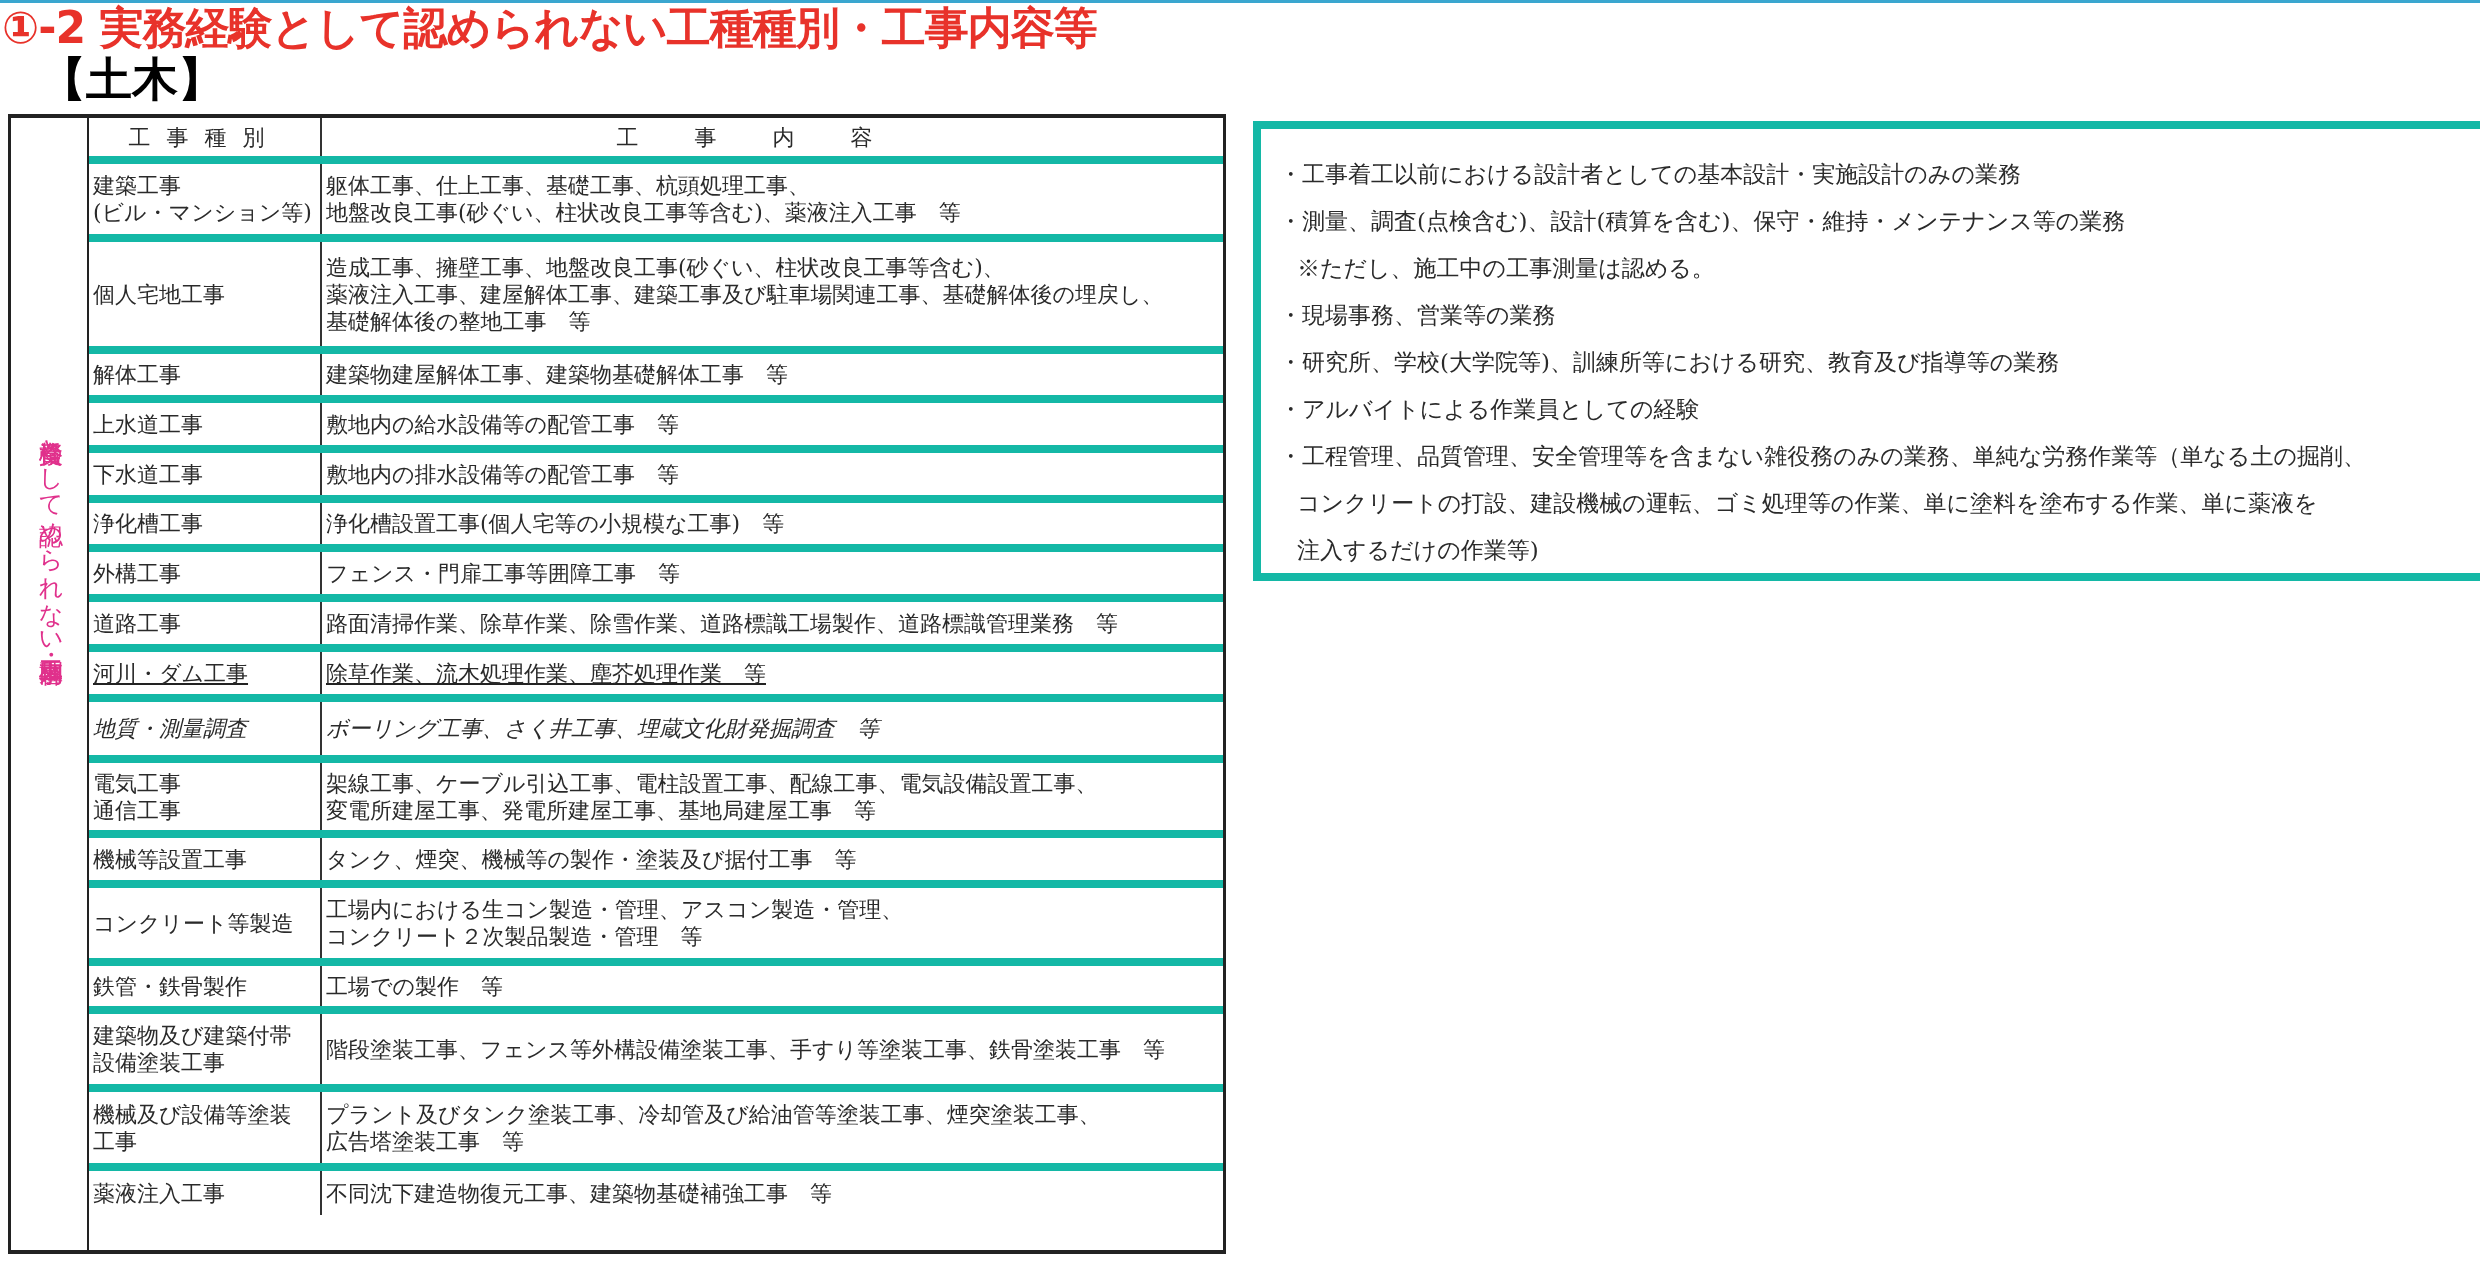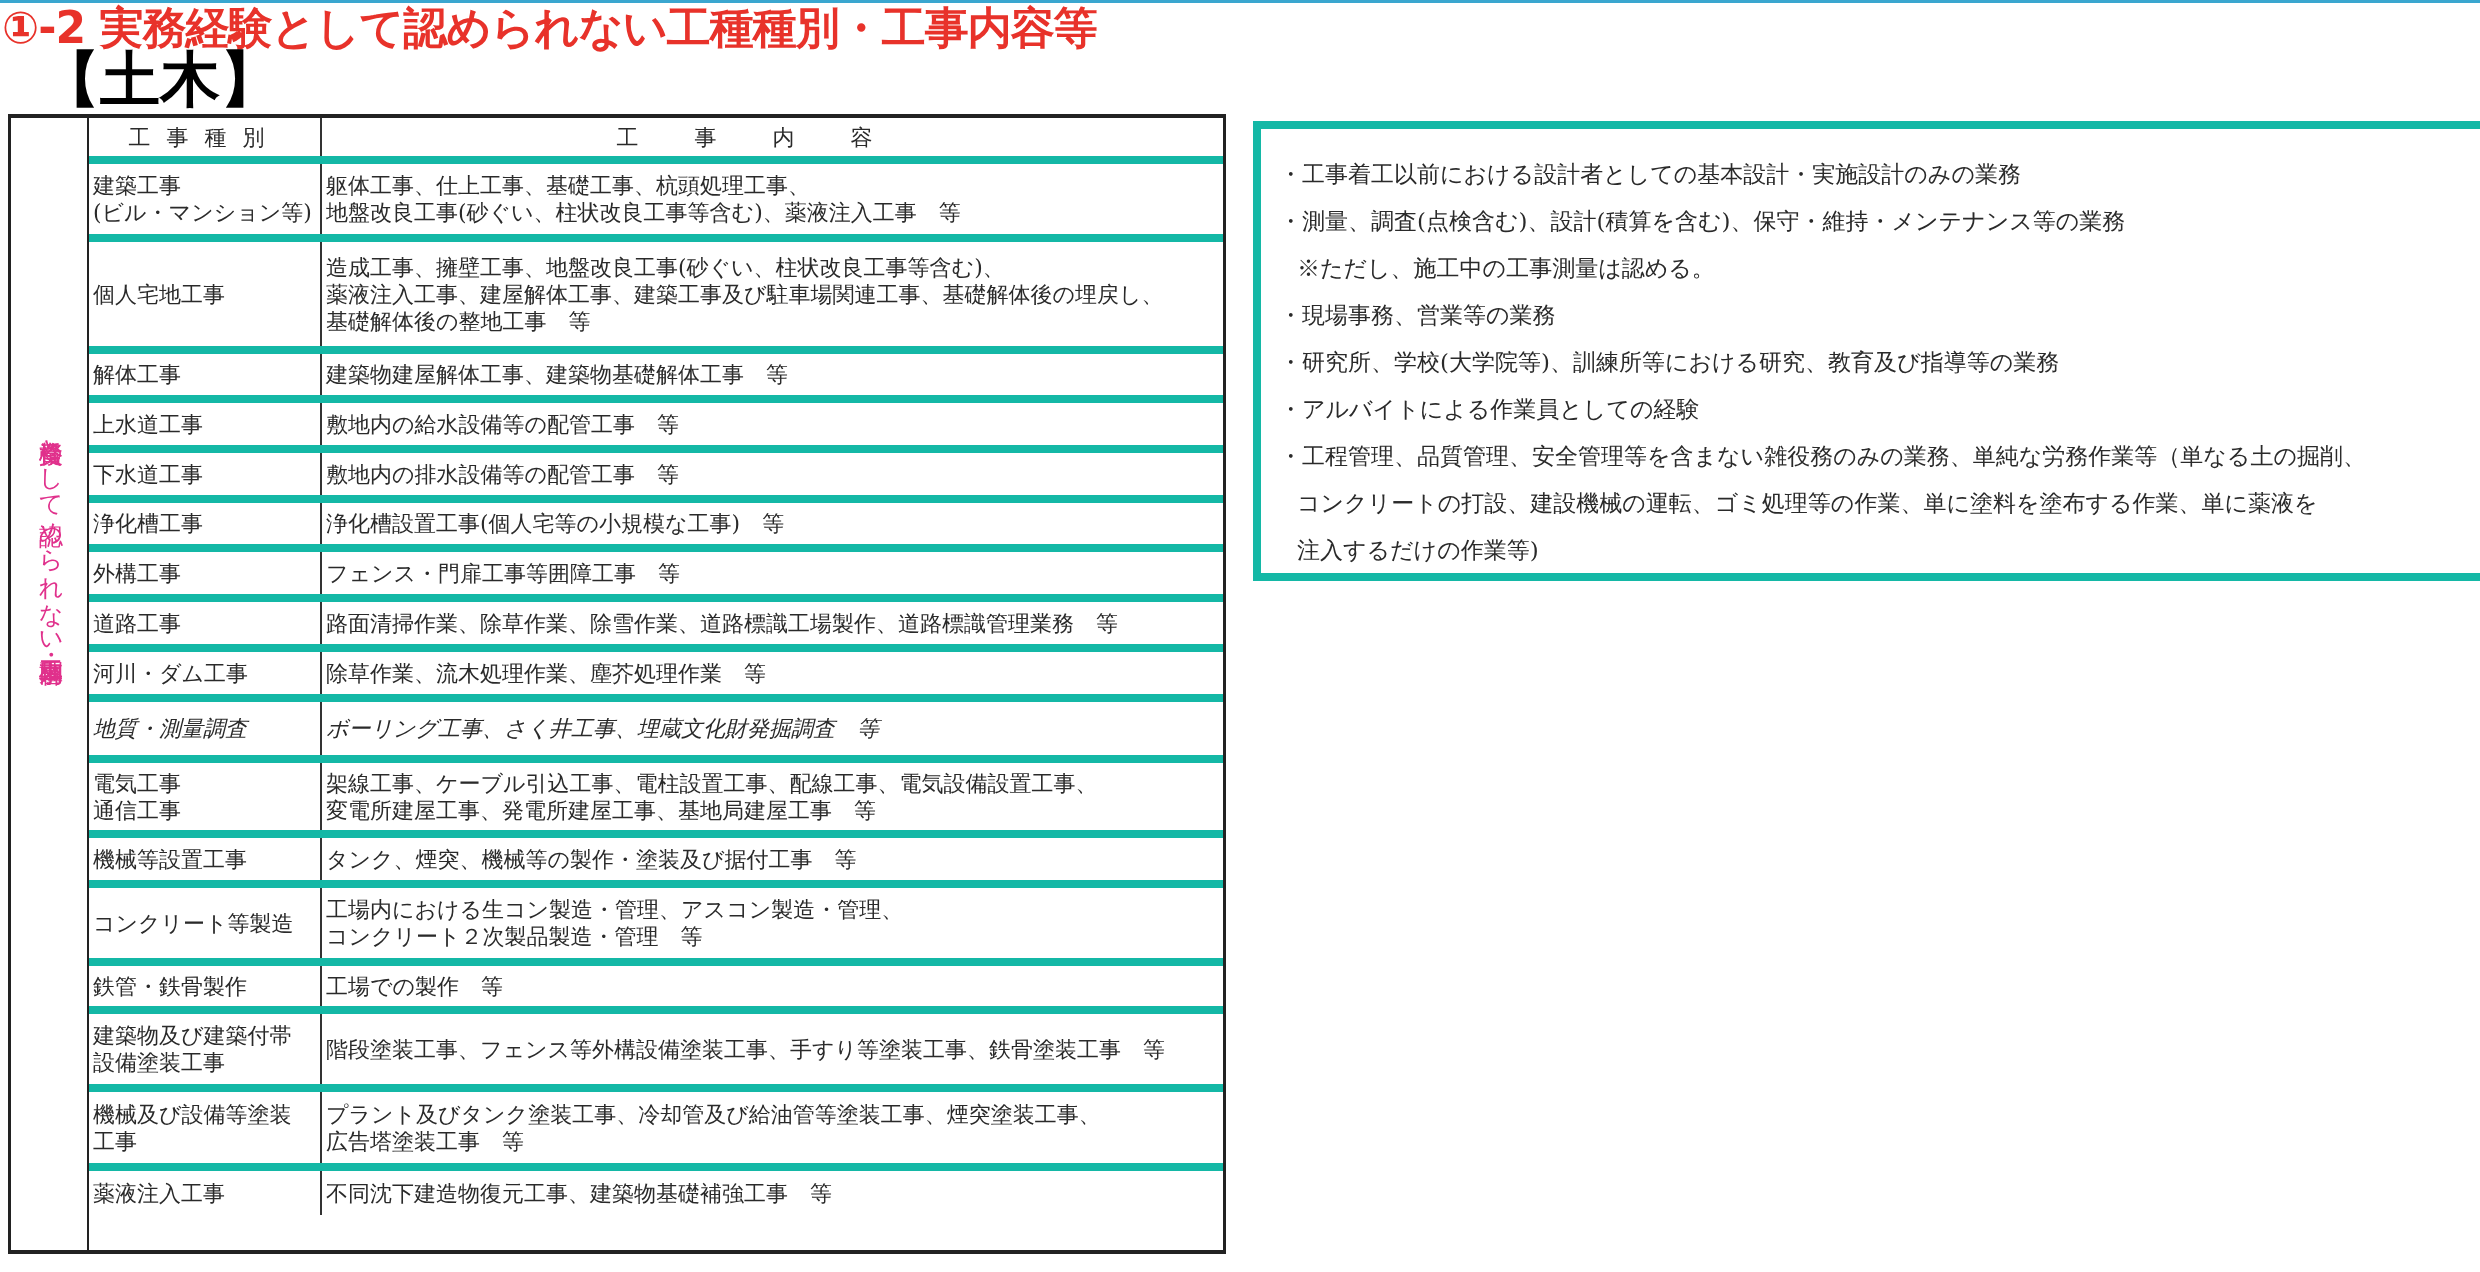--- a/index.html
+++ b/index.html
@@ -14,21 +14,21 @@
     }
     .title {
       position: absolute; left: 2px; top: 2px;
       font-family: "DejaVu Sans", "Liberation Sans", sans-serif;
       font-weight: bold; font-size: 44px; line-height: 52px;
       color: #e8322a; letter-spacing: -1px; white-space: nowrap;
     }
     .subtitle {
       position: absolute; left: 40px; top: 50px;
       font-family: "DejaVu Sans", "Liberation Sans", sans-serif;
-      font-weight: bold; font-size: 60px; line-height: 58px;
+      font-weight: bold; font-size: 46px; line-height: 58px;
       color: #000; white-space: nowrap;
     }
     .table-wrap {
       position: absolute; left: 8px; top: 114px; width: 1218px; height: 1140px;
       border: 3px solid #222;
       border-top-width: 4px; border-bottom-width: 4px;
     }
     .side-label {
       position: absolute; left: 0; top: 0; width: 78px; height: 100%;
       border-right: 2px solid #222;
@@ -145,21 +145,21 @@
           </td>
         </tr>
         <tr style="height: 50px;">
           <td class="col-cat">
             <div>道路工事</div>
           </td>
           <td class="col-content">
             <div>路面清掃作業、除草作業、除雪作業、道路標識工場製作、道路標識管理業務　等</div>
           </td>
         </tr>
-        <tr style="height: 50px;">
+        <tr style="height: 50px; text-decoration: underline;">
           <td class="col-cat">
             <div>河川・ダム工事</div>
           </td>
           <td class="col-content">
             <div>除草作業、流木処理作業、塵芥処理作業　等</div>
           </td>
         </tr>
         <tr style="height: 61px; font-style: italic;">
           <td class="col-cat">
             <div>地質・測量調査</div>

